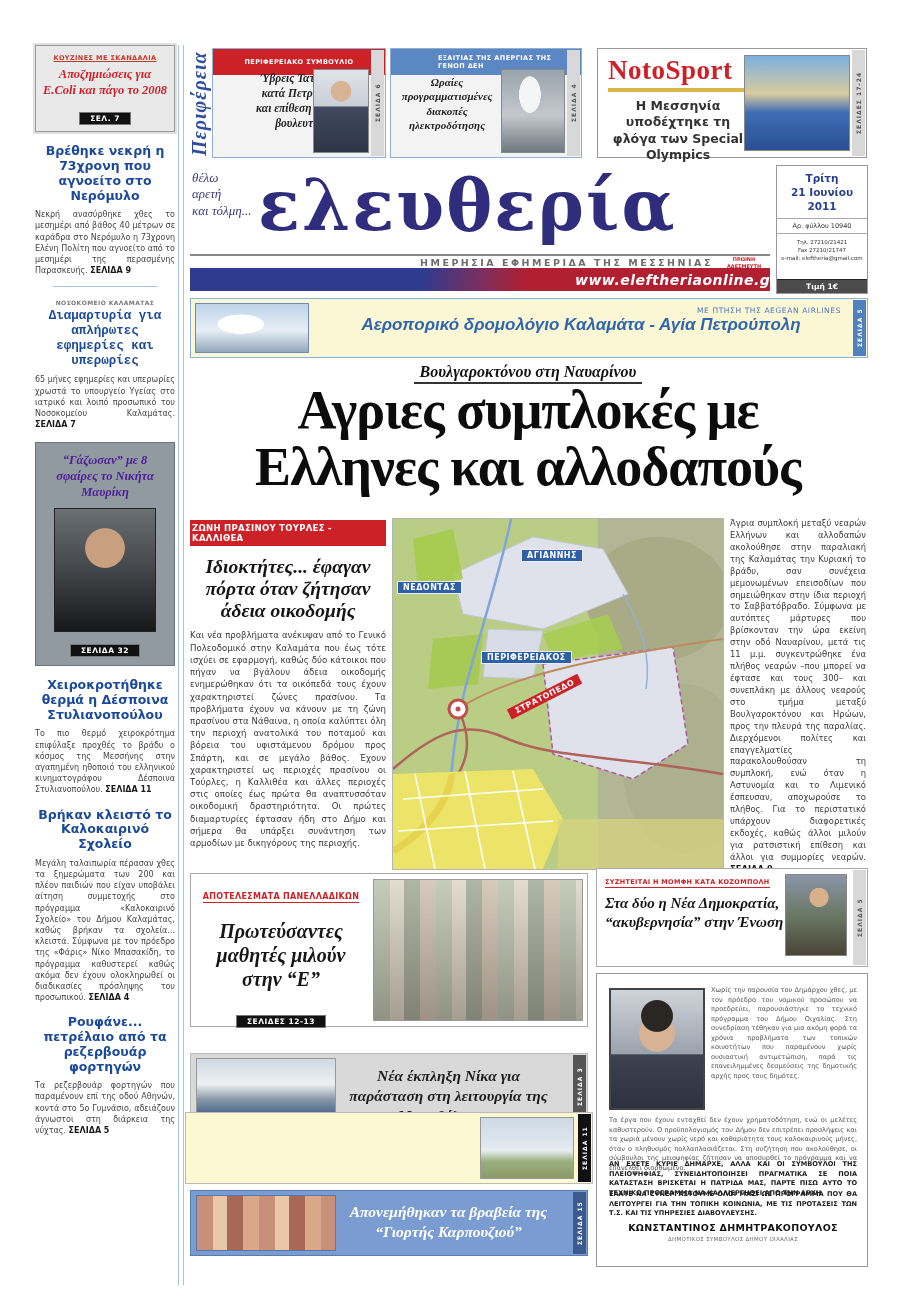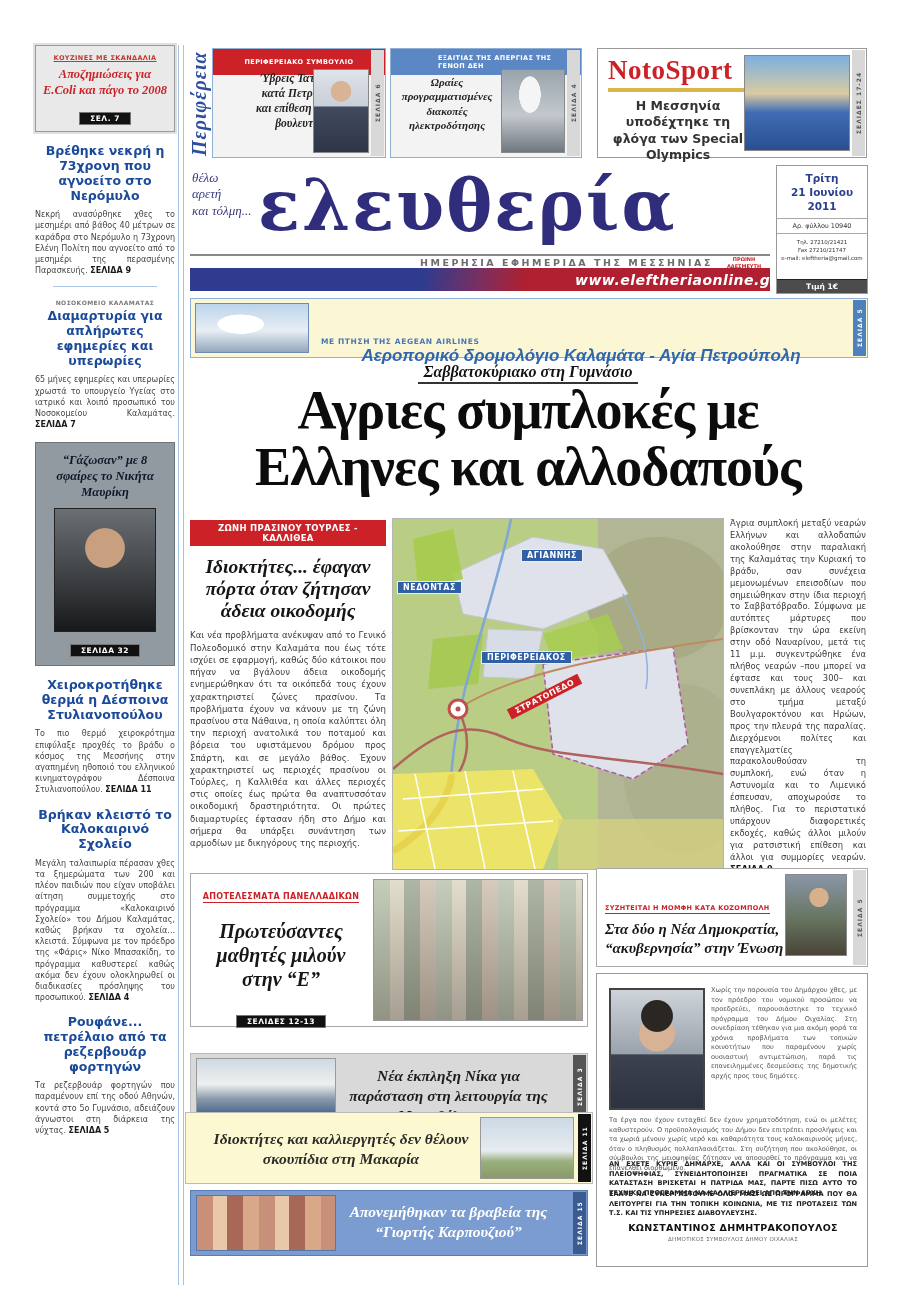--- a/index.html
+++ b/index.html
@@ -14,21 +14,21 @@
   .sb-topbox{background:#e9e9e9;border:1px solid #9a9a9a;box-shadow:0 0 0 2px #e0e0e0;padding:8px 6px 6px;text-align:center;}
   .sb-kicker{color:#c0392b;font-size:6.5px;font-weight:bold;letter-spacing:.4px;text-decoration:underline;}
   .sb-red{color:#cc2127;font-size:12.5px;font-weight:bold;font-style:italic;line-height:1.25;margin-top:5px;}
   .badge-dark{background:#111;color:#fff;font-size:7.5px;font-weight:bold;padding:1px 10px;display:inline-block;border:1px solid #777;letter-spacing:.5px;}
   .sb-title{color:#1b4a9a;font-weight:bold;font-size:12.5px;text-align:center;line-height:1.18;margin:12px 2px 6px;}
   .sb-head-tiny{color:#777;font-size:6px;font-weight:bold;text-align:center;letter-spacing:.4px;margin-top:12px;}
   .sb-body{font-size:8px;color:#444;line-height:1.4;}
   .pageref{font-weight:bold;color:#1a1a1a;white-space:nowrap;}
   .sb-sep{border-top:1px solid #a9c6e3;margin:10px 18px;}
   .sb-graybox{background:#929aa1;border:1px solid #6d747a;padding:10px 6px 8px;text-align:center;margin-top:12px;}
-  .sb-graybox .t{color:#0f172a;font-style:italic;font-weight:bold;font-size:12.5px;line-height:1.25;}
+  .sb-graybox .t{color:#4c1d95;font-style:italic;font-weight:bold;font-size:12.5px;line-height:1.25;}
   .sb-photo{width:100px;height:122px;margin:8px auto 6px;border:1px solid #222;}
   
   .banner{border:1px solid #8fb0d4;background:#f3f3f3;}
   .banner .hdr{height:26px;display:flex;align-items:center;justify-content:center;color:#fff;font-size:6.5px;font-weight:bold;letter-spacing:.4px;}
   .banner .txt{font-style:italic;font-weight:bold;color:#222;line-height:1.3;}
   .region-vert{writing-mode:vertical-rl;transform:rotate(180deg);color:#2e4e9e;font-size:20px;font-weight:bold;font-style:italic;letter-spacing:1px;font-family:"Liberation Serif",serif;}
   .vbadge{position:absolute;right:1px;top:1px;bottom:1px;width:13px;display:flex;align-items:center;justify-content:center;
           writing-mode:vertical-rl;transform:rotate(180deg);font-size:6px;font-weight:bold;letter-spacing:1px;}
   .notosport{font-family:"Liberation Serif",serif;font-weight:bold;color:#cc2127;font-size:27px;letter-spacing:.5px;}
   .gold-rule{height:4px;background:#d9b64a;margin:2px 0 6px;}
@@ -40,27 +40,27 @@
   .mast-tag{color:#cc2127;font-size:5px;font-weight:bold;line-height:1.3;text-align:center;}
   .grad-bar{background:linear-gradient(100deg,#2e3b8e 0%,#2e3b8e 40%,#7a2f60 50%,#b02030 58%,#b02030 100%);display:flex;align-items:center;}
   .grad-bar span{color:#fff;font-weight:bold;font-style:italic;font-size:14px;letter-spacing:.5px;margin-left:385px;}
   .datebox{border:1px solid #999;background:#fff;font-size:6px;color:#333;text-align:center;}
   .datebox .d1{color:#2a3f8e;font-weight:bold;font-size:10.5px;line-height:1.35;padding:5px 2px 4px;border-bottom:1px solid #aaa;}
   .datebox .d2{padding:3px 2px;border-bottom:1px solid #aaa;font-size:6.5px;}
   .datebox .d3{padding:4px 2px;font-size:5.5px;line-height:1.5;}
   .pricebar{position:absolute;left:0;right:0;bottom:0;background:#4c4c4c;color:#fff;font-size:7.5px;font-weight:bold;padding:2px 0;text-align:center;border-top:1px solid #222;}
   
   .airline{background:#fbf7d5;border:1px solid #8fb0d8;}
-  .air-hdr{color:#4a77b8;font-size:7.5px;font-weight:bold;letter-spacing:.6px;text-align:left;margin-top:31px;}
+  .air-hdr{color:#4a77b8;font-size:7.5px;font-weight:normal;letter-spacing:.6px;text-align:right;}
   .air-txt{color:#2f66ad;font-size:17px;font-weight:bold;font-style:italic;text-align:center;font-family:"Liberation Sans",sans-serif;}
   
   .kicker{font-size:16px;font-weight:bold;font-style:italic;color:#111;border-bottom:2px solid #333;display:inline-block;padding:0 6px 1px;font-family:"Liberation Serif",serif;}
   .headline{font-family:"Liberation Serif",serif;font-weight:bold;color:#0c0c0c;font-size:54px;line-height:1.05;text-align:center;letter-spacing:-1px;}
   
-  .red-badge{background:#cc2127;color:#fff;font-size:8.5px;font-weight:bold;text-align:center;padding:3px 2px;letter-spacing:.3px;}
+  .red-badge{background:#cc2127;color:#fff;font-size:8.5px;font-weight:bold;text-align:left;padding:3px 2px;letter-spacing:.3px;}
   .ms-title{font-family:"Liberation Serif",serif;font-style:italic;font-weight:bold;font-size:19.5px;color:#151515;text-align:center;line-height:1.12;margin:10px 0 8px;}
   .ms-body{font-size:8.6px;color:#3a3a3a;line-height:1.42;}
   
   .map{border:1px solid #b5b5b5;background:#b9cd85;overflow:hidden;}
   .map-label{position:absolute;background:#2f5fa5;color:#fff;font-size:8px;font-weight:bold;padding:1px 5px;border:1px solid #e8eef6;letter-spacing:.5px;white-space:nowrap;}
   .map-label-red{position:absolute;background:#cc2127;color:#fff;font-size:8px;font-weight:bold;padding:1px 7px;transform:rotate(-27deg);letter-spacing:.5px;white-space:nowrap;}
   
   .boxed{border:1px solid #aaa;background:#fff;}
   .rb-hdr{color:#cc2127;font-size:8px;font-weight:bold;letter-spacing:.3px;border-bottom:1px solid #cc2127;display:inline-block;padding-bottom:1px;}
   .pan-title{font-family:"Liberation Serif",serif;font-style:italic;font-weight:bold;font-size:20px;color:#161616;text-align:center;line-height:1.2;}
@@ -102,21 +102,21 @@
       <div class="sb-body just">
         <span>Νεκρή ανασύρθηκε χθες το μεσημέρι από βάθος 40 μέτρων σε καράδρα στο Νερόμυλο η 73χρονη Ελένη Πολίτη που αγνοείτο από το μεσημέρι της περασμένης Παρασκευής.</span>
         <span class="pageref">ΣΕΛΙΔΑ 9</span>
       </div>
     </div>
 
     <div class="sb-sep"></div>
 
     <div>
       <div class="sb-head-tiny">ΝΟΣΟΚΟΜΕΙΟ ΚΑΛΑΜΑΤΑΣ</div>
-      <div class="sb-title" style="margin-top:3px;">Διαμαρτυρία για απλήρωτες εφημερίες και υπερωρίες</div>
+      <div class="sb-title" style="margin-top:3px;font-family:Liberation Mono, monospace;">Διαμαρτυρία για απλήρωτες εφημερίες και υπερωρίες</div>
       <div class="sb-body just">
         <span>65 μήνες εφημερίες και υπερωρίες χρωστά το υπουργείο Υγείας στο ιατρικό και λοιπό προσωπικό του Νοσοκομείου Καλαμάτας.</span>
         <span class="pageref">ΣΕΛΙΔΑ 7</span>
       </div>
     </div>
 
     <div class="sb-graybox">
       <div class="t serif">“Γάζωσαν” με 8 σφαίρες το Νικήτα Μαυρίκη</div>
       <div class="sb-photo ph-mavrikis"></div>
       <span class="badge-dark">ΣΕΛΙΔΑ 32</span>
@@ -206,21 +206,21 @@
   <div class="abs airline" style="left:190px;top:298px;width:676px;height:58px;">
     <div class="abs ph-plane" style="left:4px;top:4px;width:112px;height:48px;"></div>
     <div class="abs" style="left:130px;top:7px;width:520px;">
       <div class="air-hdr">ΜΕ ΠΤΗΣΗ ΤΗΣ AEGEAN AIRLINES</div>
       <div class="air-txt">Αεροπορικό δρομολόγιο Καλαμάτα - Αγία Πετρούπολη</div>
     </div>
     <div class="vbadge" style="background:#4f81bd;color:#fff;">ΣΕΛΙΔΑ 5</div>
   </div>
 
   <div class="abs" style="left:190px;top:362px;width:676px;text-align:center;">
-    <span class="kicker">Σαββατοκύριακο στη Γυμνάσιο</span>
+    <span class="kicker">Βουλγαροκτόνου στη Ναυαρίνου</span>
   </div>
   <div class="abs headline" style="left:180px;top:382px;width:696px;">
     <div>Αγριες συμπλοκές με</div>
     <div>Ελληνες και αλλοδαπούς</div>
   </div>
 
   <div class="abs" style="left:190px;top:520px;width:196px;height:348px;overflow:hidden;">
     <div class="red-badge">ΖΩΝΗ ΠΡΑΣΙΝΟΥ ΤΟΥΡΛΕΣ - ΚΑΛΛΙΘΕΑ</div>
     <div class="ms-title">Ιδιοκτήτες... έφαγαν πόρτα όταν ζήτησαν άδεια οικοδομής</div>
     <div class="ms-body just">Και νέα προβλήματα ανέκυψαν από το Γενικό Πολεοδομικό στην Καλαμάτα που έως τότε ισχύει σε εφαρμογή, καθώς δύο κάτοικοι που πήγαν να βγάλουν άδεια οικοδομής ενημερώθηκαν ότι τα οικόπεδά τους έχουν χαρακτηριστεί ζώνες πρασίνου. Τα προβλήματα έχουν να κάνουν με τη ζώνη πρασίνου στα Νάθαινα, η οποία καλύπτει όλη την περιοχή ανατολικά του ποταμού και βόρεια του υφιστάμενου δρόμου προς Σπάρτη, και σε μεγάλο βάθος. Έχουν χαρακτηριστεί ως περιοχές πρασίνου οι Τούρλες, η Καλλιθέα και άλλες περιοχές στις οποίες έως πρώτα θα αναπτυσσόταν οικοδομική δραστηριότητα. Οι πρώτες διαμαρτυρίες έφτασαν ήδη στο Δήμο και σήμερα θα υπάρξει συνάντηση των αρμοδίων με δικηγόρους της περιοχής.</div>
@@ -271,21 +271,21 @@
   <div class="abs boxed" style="left:190px;top:873px;width:396px;height:152px;">
     <div class="abs" style="left:10px;top:10px;width:160px;text-align:center;">
       <span class="rb-hdr">ΑΠΟΤΕΛΕΣΜΑΤΑ ΠΑΝΕΛΛΑΔΙΚΩΝ</span>
       <div class="pan-title" style="margin-top:16px;">Πρωτεύσαντες μαθητές μιλούν στην “Ε”</div>
       <div style="margin-top:18px;"><span class="badge-dark">ΣΕΛΙΔΕΣ 12-13</span></div>
     </div>
     <div class="abs ph-crowd" style="left:182px;top:5px;width:208px;height:140px;"></div>
   </div>
 
   <div class="abs boxed" style="left:596px;top:868px;width:270px;height:97px;">
-    <div class="abs" style="left:8px;top:26px;width:180px;">
+    <div class="abs" style="left:8px;top:0;width:180px;">
       <span class="rb-hdr" style="font-size:6.5px;">ΣΥΖΗΤΕΙΤΑΙ Η ΜΟΜΦΗ ΚΑΤΑ ΚΟΖΟΜΠΟΛΗ</span>
       <div class="nd-title" style="margin-top:6px;">Στα δύο η Νέα Δημοκρατία, “ακυβερνησία” στην Ένωση</div>
     </div>
     <div class="abs ph-desk-man" style="right:20px;top:5px;width:60px;height:80px;"></div>
     <div class="vbadge" style="background:#d8d8d8;color:#555;">ΣΕΛΙΔΑ 5</div>
   </div>
 
   <div class="abs boxed" style="left:596px;top:973px;width:270px;height:292px;border-color:#999;">
     <div class="abs ph-letter-portrait" style="left:12px;top:14px;width:92px;height:118px;"></div>
     <div class="abs letter-body just" style="left:114px;top:12px;width:146px;">Χωρίς την παρουσία του Δημάρχου χθες, με τον πρόεδρο του νομικού προσώπου να προεδρεύει, παρουσιάστηκε το τεχνικό πρόγραμμα του Δήμου Οιχαλίας. Στη συνεδρίαση τέθηκαν για μια ακόμη φορά τα χρόνια προβλήματα των τοπικών κοινοτήτων που παραμένουν χωρίς ουσιαστική αντιμετώπιση, παρά τις επανειλημμένες δεσμεύσεις της δημοτικής αρχής προς τους δημότες.</div>
@@ -296,21 +296,20 @@
     <div class="abs role" style="left:12px;top:262px;width:248px;">ΔΗΜΟΤΙΚΟΣ ΣΥΜΒΟΥΛΟΣ ΔΗΜΟΥ ΟΙΧΑΛΙΑΣ</div>
   </div>
 
   <div class="abs strip" style="left:190px;top:1033px;width:396px;height:66px;background:#d9d9d9;margin-top:20px;">
     <div class="abs ph-landfill" style="left:5px;top:4px;width:138px;height:56px;"></div>
     <div class="abs txt serif" style="left:150px;top:12px;width:215px;color:#1d1d1d;">Νέα έκπληξη Νίκα για παράσταση στη λειτουργία της Μαραθόλακκας</div>
     <div class="vbadge" style="background:#555;color:#fff;">ΣΕΛΙΔΑ 3</div>
   </div>
 
   <div class="abs strip" style="left:185px;top:1112px;width:406px;height:70px;background:#fcf9d2;">
-    <div class="abs txt serif" style="left:10px;top:16px;width:290px;color:#2b2b2b;">Ιδιοκτήτες και καλλιεργητές δεν θέλουν σκουπίδια στη Μακαρία</div>
     <div class="abs ph-field" style="right:18px;top:4px;width:92px;height:60px;"></div>
     <div class="vbadge" style="background:#111;color:#fff;">ΣΕΛΙΔΑ 11</div>
   </div>
 
   <div class="abs strip" style="left:190px;top:1190px;width:396px;height:64px;background:#7b9cd0;border-color:#5b7cb0;">
     <div class="abs ph-people-warm" style="left:5px;top:4px;width:138px;height:54px;"></div>
     <div class="abs txt serif" style="left:150px;top:11px;width:215px;color:#ffffff;">Απονεμήθηκαν τα βραβεία της “Γιορτής Καρπουζιού”</div>
     <div class="vbadge" style="background:#3a5a90;color:#fff;">ΣΕΛΙΔΑ 15</div>
   </div>
 

